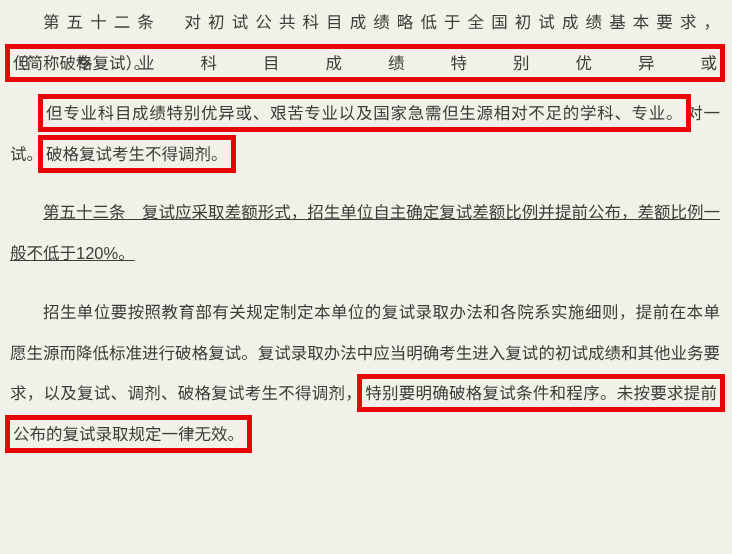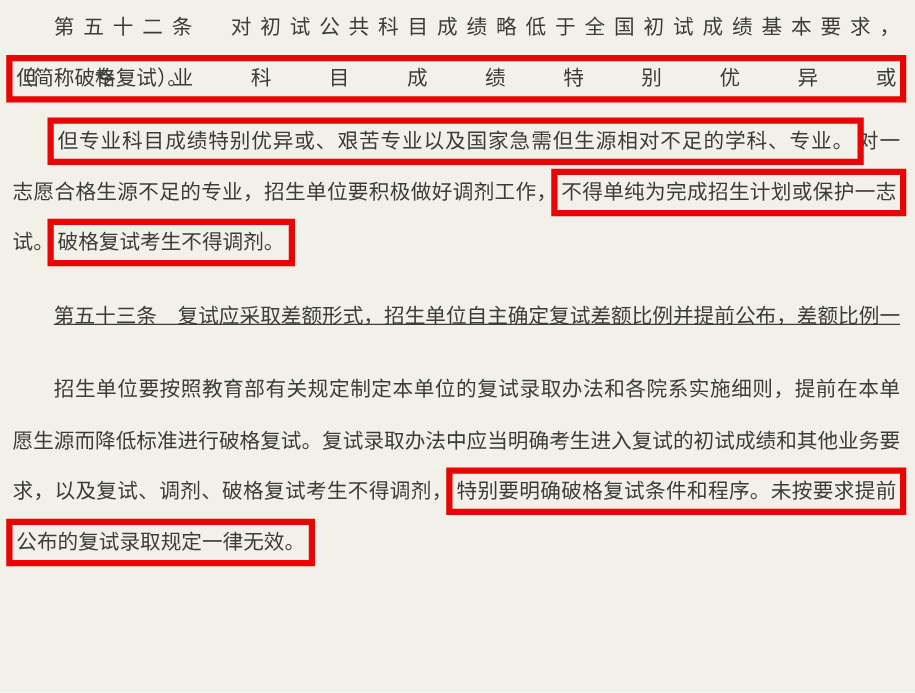--- a/index.html
+++ b/index.html
@@ -45,25 +45,25 @@
 </head>
 <body>
 
 <div class="page" id="page" style="--bg: #f2f1e9; --fg: #3d3d37; --red: #e60606;">
     <div class="para p1">
       <div class="line justify indent"><span class="seg">第五十二条　对初试公共科目成绩略低于全国初试成绩基本要求，</span><span class="seg hl">但专业科目成绩特别优异或</span></div>
       <div class="line"><span class="seg">（简称破格复试）。</span></div>
     </div>
     <div class="para p2">
       <div class="line justify indent"><span class="seg hl">但专业科目成绩特别优异或、艰苦专业以及国家急需但生源相对不足的学科、专业。</span><span class="seg">对一</span></div>
-      <div class="line justify"><span class="seg">志愿合格生源不足的专业，招生单位要积极做好调剂工作，</span><span class="seg hl">不得单纯为完成招生计划或保护一志</span></div>
       <div class="line"><span class="seg">试。</span><span class="seg hl">破格复试考生不得调剂。</span></div>
     </div>
     <div class="para p3">
       <div class="line justify indent"><span class="seg">第五十三条　复试应采取差额形式，招生单位自主确定复试差额比例并提前公布，差额比例一</span></div>
+      <div class="line"><span class="seg">般不低于120%。</span></div>
     </div>
     <div class="para p4">
       <div class="line justify indent"><span class="seg">招生单位要按照教育部有关规定制定本单位的复试录取办法和各院系实施细则，提前在本单</span></div>
       <div class="line justify"><span class="seg">愿生源而降低标准进行破格复试。复试录取办法中应当明确考生进入复试的初试成绩和其他业务要</span></div>
       <div class="line justify"><span class="seg">求，以及复试、调剂、破格复试考生不得调剂，</span><span class="seg hl">特别要明确破格复试条件和程序。未按要求提前</span></div>
       <div class="line"><span class="seg hl">公布的复试录取规定一律无效。</span></div>
     </div>
   </div>
 
 </body></html>

